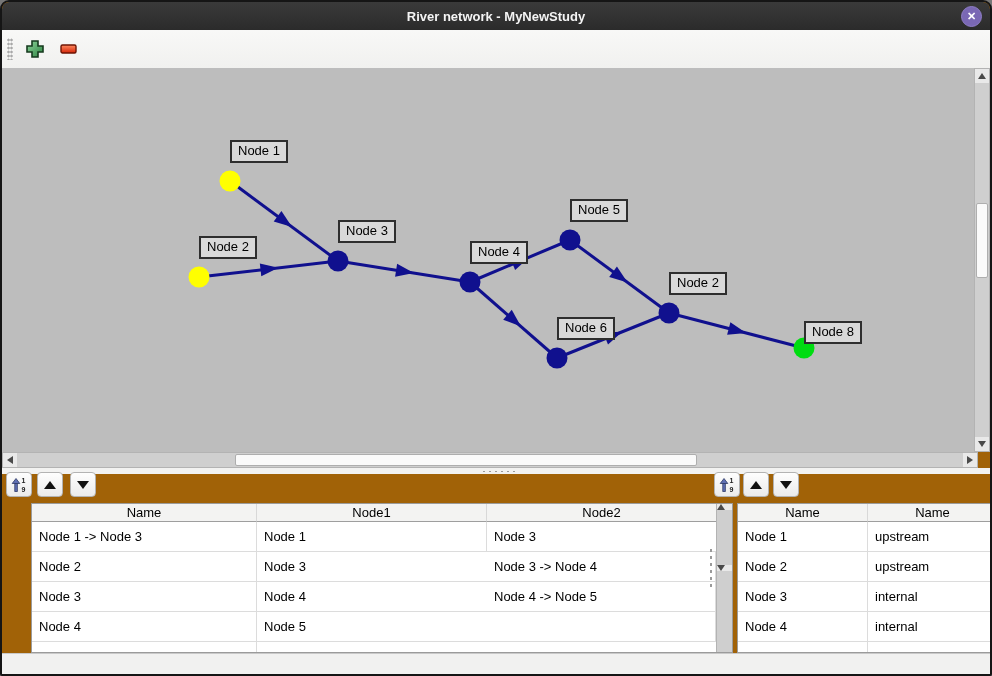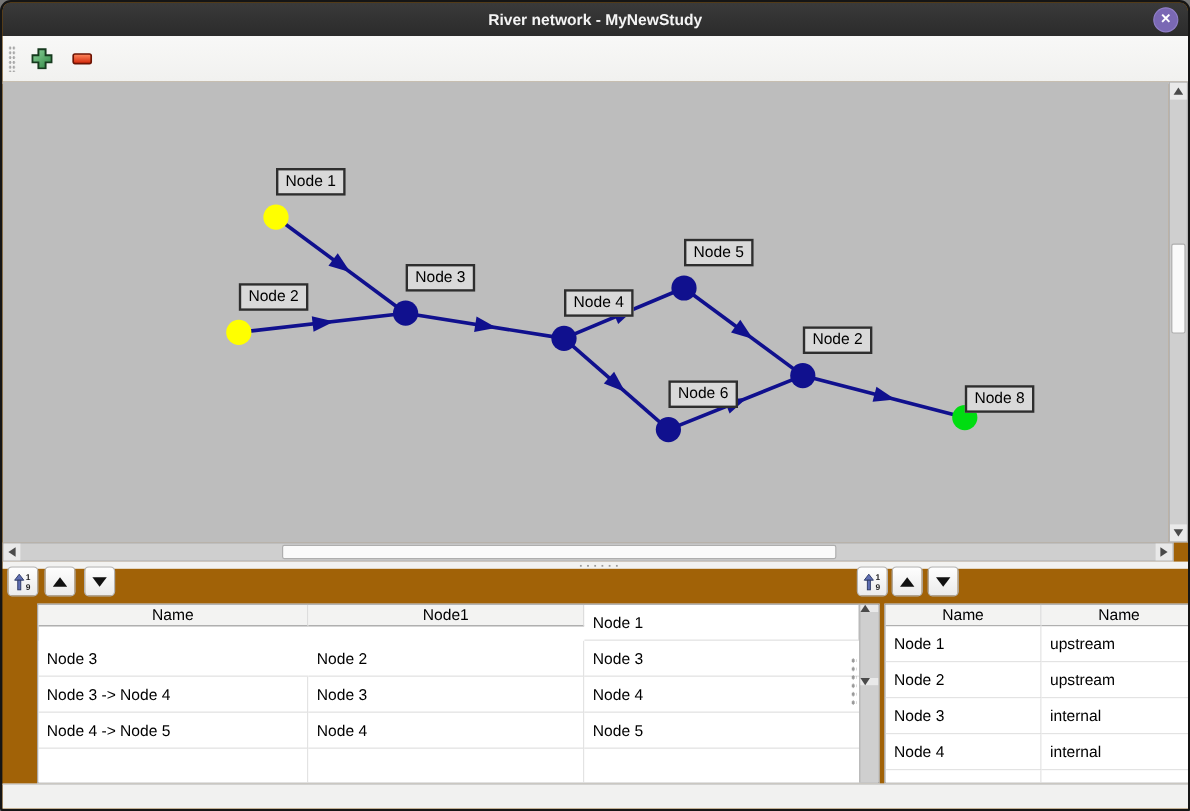--- a/index.html
+++ b/index.html
@@ -202,20 +202,22 @@
       <div class="blk-up"></div>
     </div>
   <div class="mini-btn" style="left:771px;">
       <div class="blk-down"></div>
     </div>
 
   <div class="tablebox" style="left:5px;width:702px;">
     <div id="linksTable" class="tgrid links-grid">
         <div class="th">Name</div>
         <div class="th">Node1</div>
+        <div class="th" style="border-right: none;">Node2</div>
+        <div class="td">Node 1 -&gt; Node 3</div>
         <div class="td">Node 1</div>
         <div class="td" style="border-right: none;">Node 3</div>
         <div class="td">Node 2</div>
         <div class="td" style="border-right: none;">Node 3</div>
         <div class="td">Node 3 -&gt; Node 4</div>
         <div class="td">Node 3</div>
         <div class="td" style="border-right: none;">Node 4</div>
         <div class="td">Node 4 -&gt; Node 5</div>
         <div class="td">Node 4</div>
         <div class="td" style="border-right: none;">Node 5</div>

